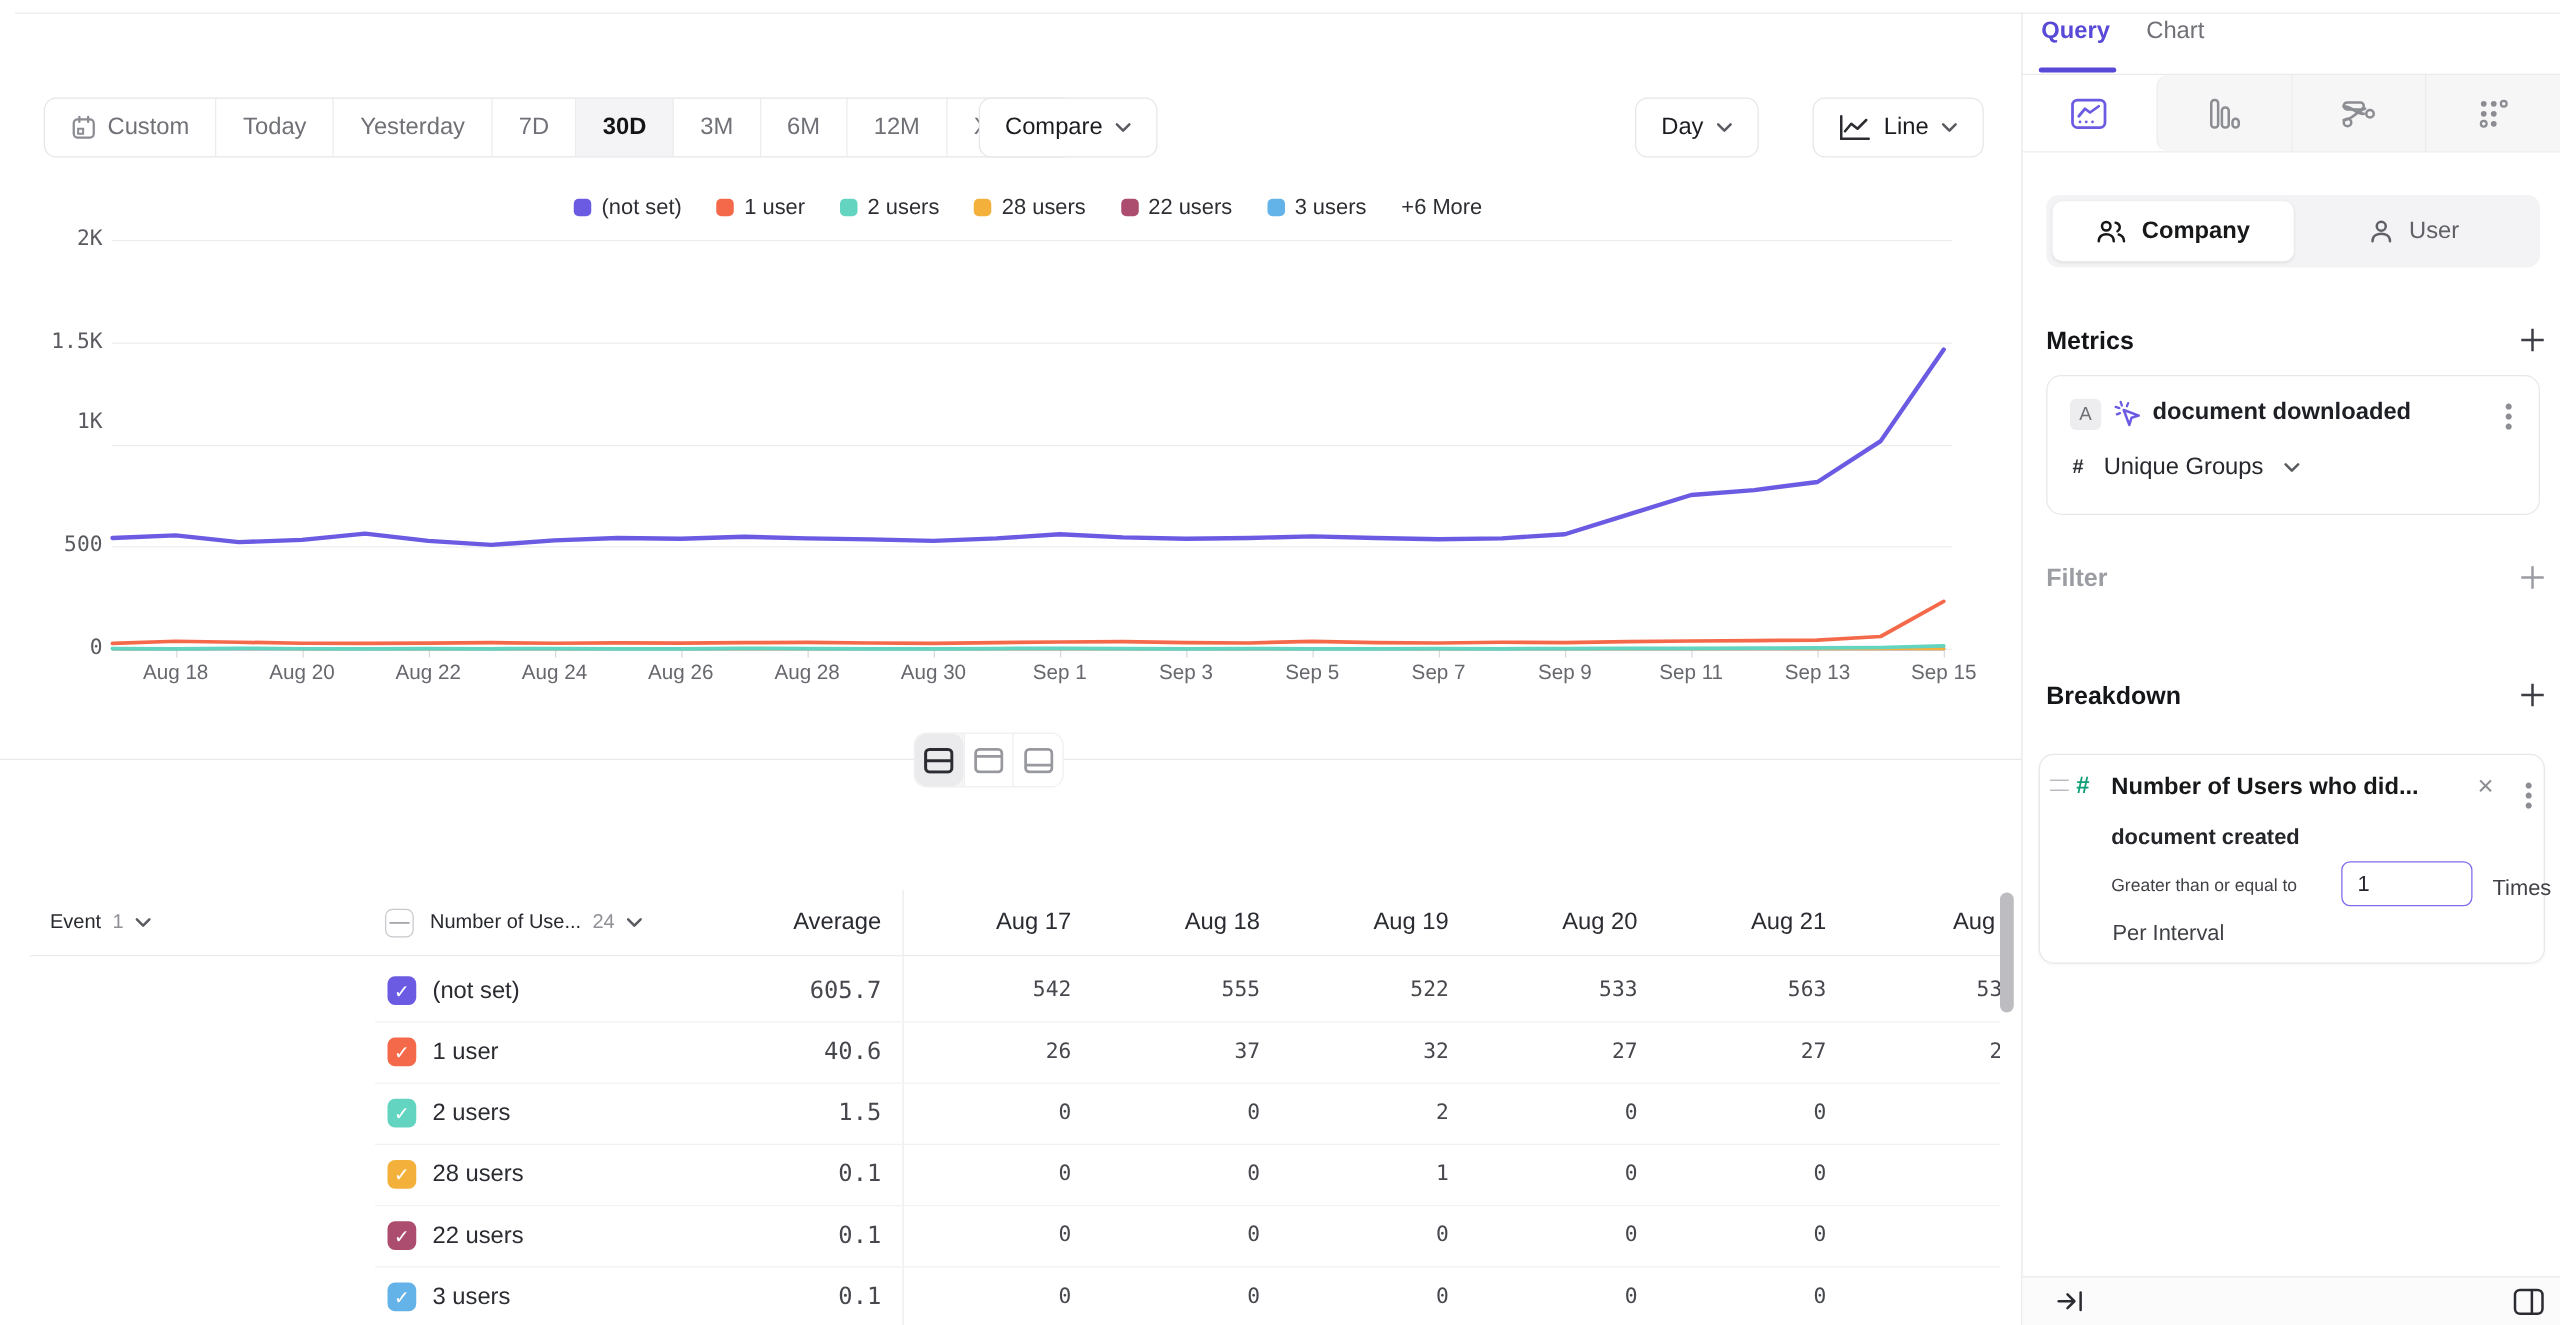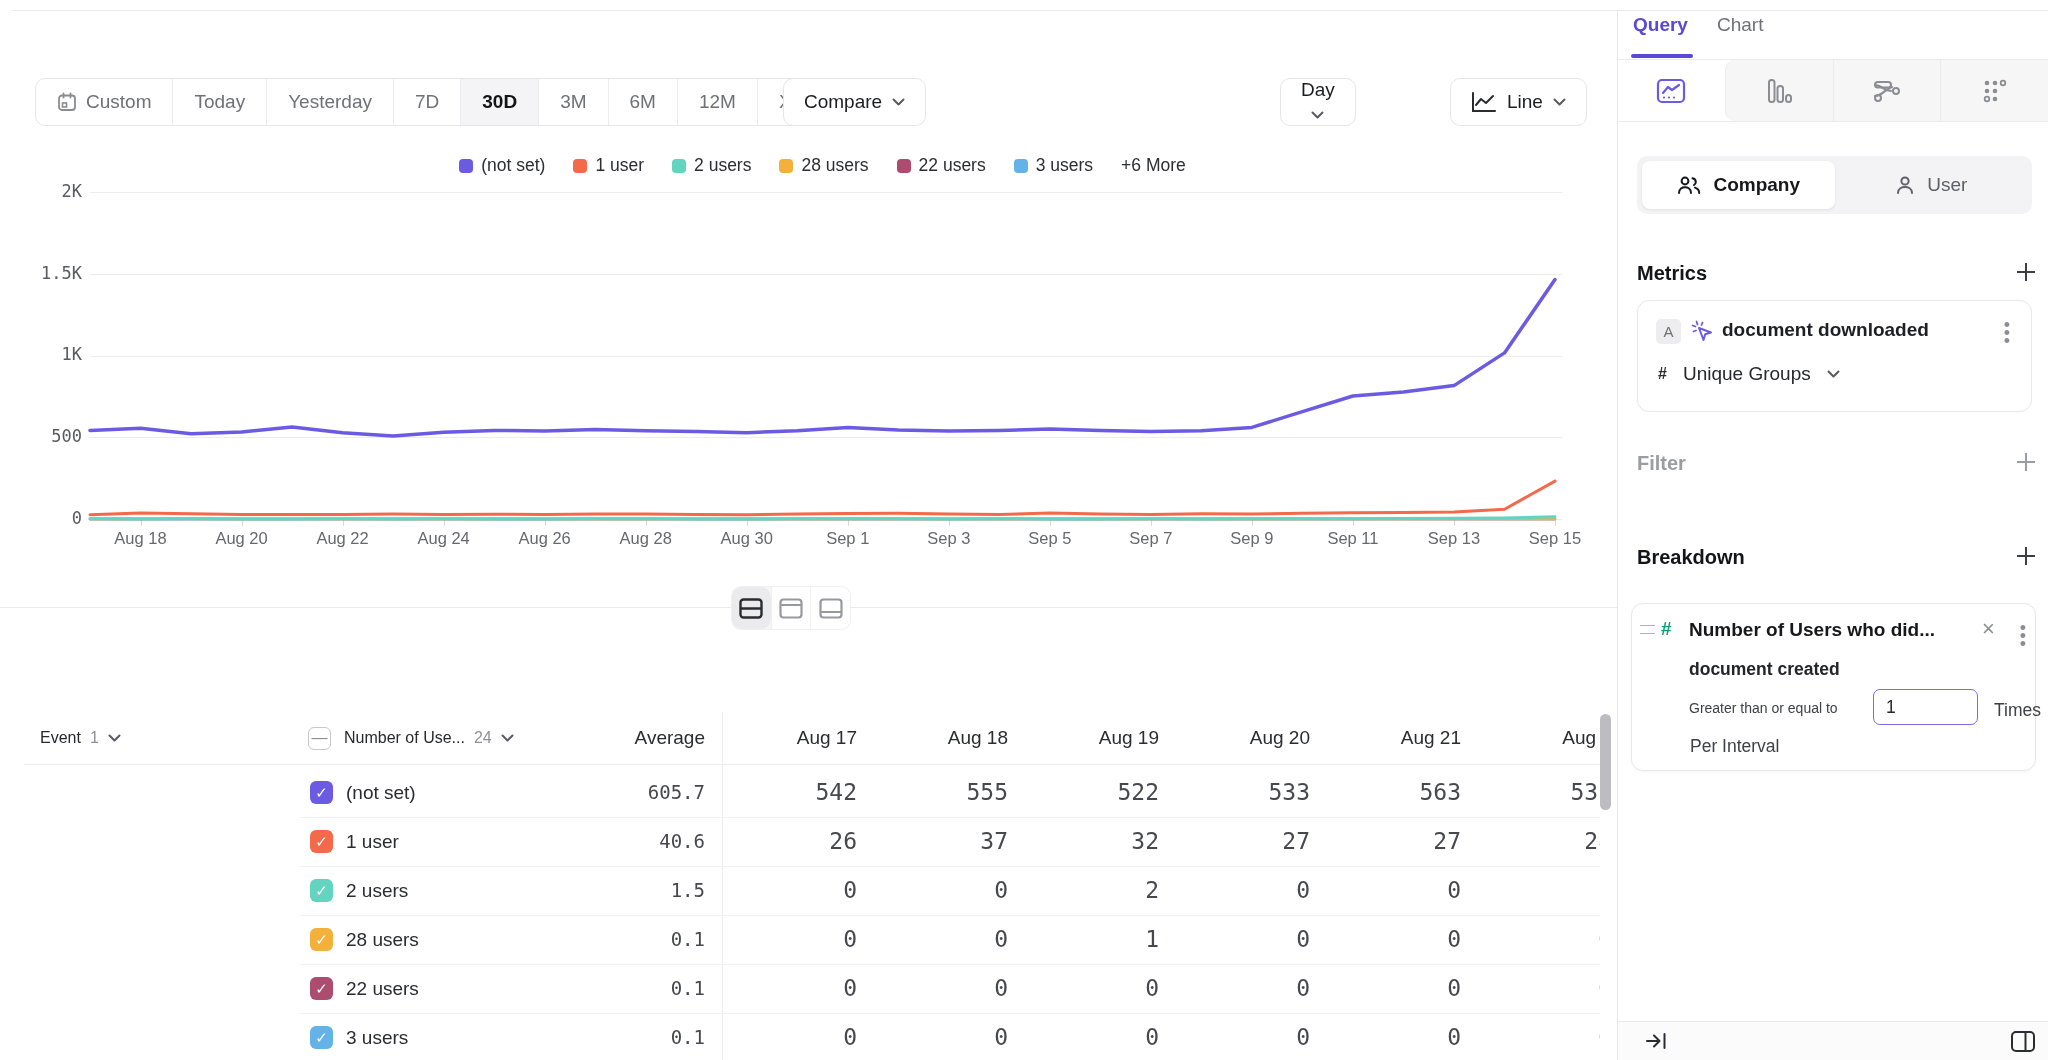--- a/index.html
+++ b/index.html
@@ -56,21 +56,21 @@
   .tbl-hdr { position:absolute; top:712px; height:52px; display:flex; align-items:center; gap:9px; font-size:16px;
              color:#27292e; cursor:pointer; }
   .dim { color:#8f9196; }
   .hdr-border { position:absolute; left:24px; top:764px; width:1576px; height:1px; background:#ececee; }
   .col-divider { position:absolute; left:722px; top:712px; height:348px; width:1px; background:#ececee; }
   .avg-hdr { position:absolute; left:555px; width:150px; top:712px; line-height:52px; text-align:right;
              font-size:19px; color:#2a2c31; }
   .dates-clip { position:absolute; left:723px; top:712px; width:877px; height:348px; overflow:hidden; }
   .date-cell { position:absolute; width:135px; height:52px; line-height:52px; text-align:right; font-size:19px; color:#2a2c31; }
   .val-cell  { position:absolute; width:135px; height:49px; line-height:49px; text-align:right;
-               font-family:"DejaVu Sans Mono", monospace; font-size:23px; color:#46484e; }
+               font-family:"DejaVu Sans Mono", monospace; font-size:17px; color:#46484e; }
   .event-cell { position:absolute; left:24px; top:768px; width:262px; height:292px; background:#f6f6f8;
                 border-radius:10px 10px 0 0; font-size:19px; color:#3c3e44; padding:14px 16px; box-sizing:border-box;
                 white-space:nowrap; overflow:hidden; cursor:pointer; }
   .row-border { position:absolute; left:300px; width:1300px; height:1px; background:#f1f1f2; }
   .row-check { position:absolute; left:310px; width:23px; height:23px; border-radius:6px; display:flex;
                align-items:center; justify-content:center; color:#fff; font-size:15px; cursor:pointer; }
   .row-label { position:absolute; left:346px; height:49px; line-height:49px; font-size:19px; color:#2a2c31; }
   .row-avg { position:absolute; left:555px; width:150px; height:49px; line-height:49px; text-align:right;
              font-family:"DejaVu Sans Mono", monospace; font-size:19px; color:#46484e; }
   .ind-check { width:23px; height:23px; border:1.5px solid #c8c8cd; border-radius:6px; box-sizing:border-box;
@@ -177,21 +177,21 @@
       </div>
     </div>
 
   <div class="btn" style="left:783px;">
     <span>Compare</span>
     <svg class="chev" viewBox="0 0 13 8">
         <polyline points="1.5,1.5 6.5,6.5 11.5,1.5"></polyline>
       </svg>
   </div>
 
-  <div class="btn" style="left:1280px;flex-direction:column;">
+  <div class="btn" style="left:1308px;">
     <span>Day</span>
     <svg class="chev" viewBox="0 0 13 8">
         <polyline points="1.5,1.5 6.5,6.5 11.5,1.5"></polyline>
       </svg>
   </div>
 
   <div class="btn" style="left:1450px;">
     <svg class="icon" width="26" height="22" viewBox="0 0 26 22">
       <path d="M2 2 L2 20 L24 20" fill="none" stroke="#2a2c31" stroke-width="2" stroke-linecap="round"></path>
       <polyline points="5,14 10,8 15,12 22,5" fill="none" stroke="#2a2c31" stroke-width="2" stroke-linecap="round" stroke-linejoin="round"></polyline>
@@ -229,21 +229,21 @@
       </div>
       <div class="legend-item">+6 More</div>
     </div>
 
   <div id="chart-area">
       <div class="grid-line" style="top: 519px;"></div>
       <div class="ylab" style="top: 508px;">0</div>
       <div class="grid-line" style="top: 437.25px;"></div>
       <div class="ylab" style="top: 426.25px;">500</div>
       <div class="grid-line" style="top: 355.5px;"></div>
-      <div class="ylab" style="top: 344px;">1K</div>
+      <div class="ylab" style="top: 327px;">1K</div>
       <div class="grid-line" style="top: 273.75px;"></div>
       <div class="ylab" style="top: 262.75px;">1.5K</div>
       <div class="grid-line" style="top: 192px;"></div>
       <div class="ylab" style="top: 181px;">2K</div>
       <div class="xtick" style="left: 140.517px;"></div>
       <div class="xlab" style="left: 140.517px;">Aug 18</div>
       <div class="xtick" style="left: 241.552px;"></div>
       <div class="xlab" style="left: 241.552px;">Aug 20</div>
       <div class="xtick" style="left: 342.586px;"></div>
       <div class="xlab" style="left: 342.586px;">Aug 22</div>

